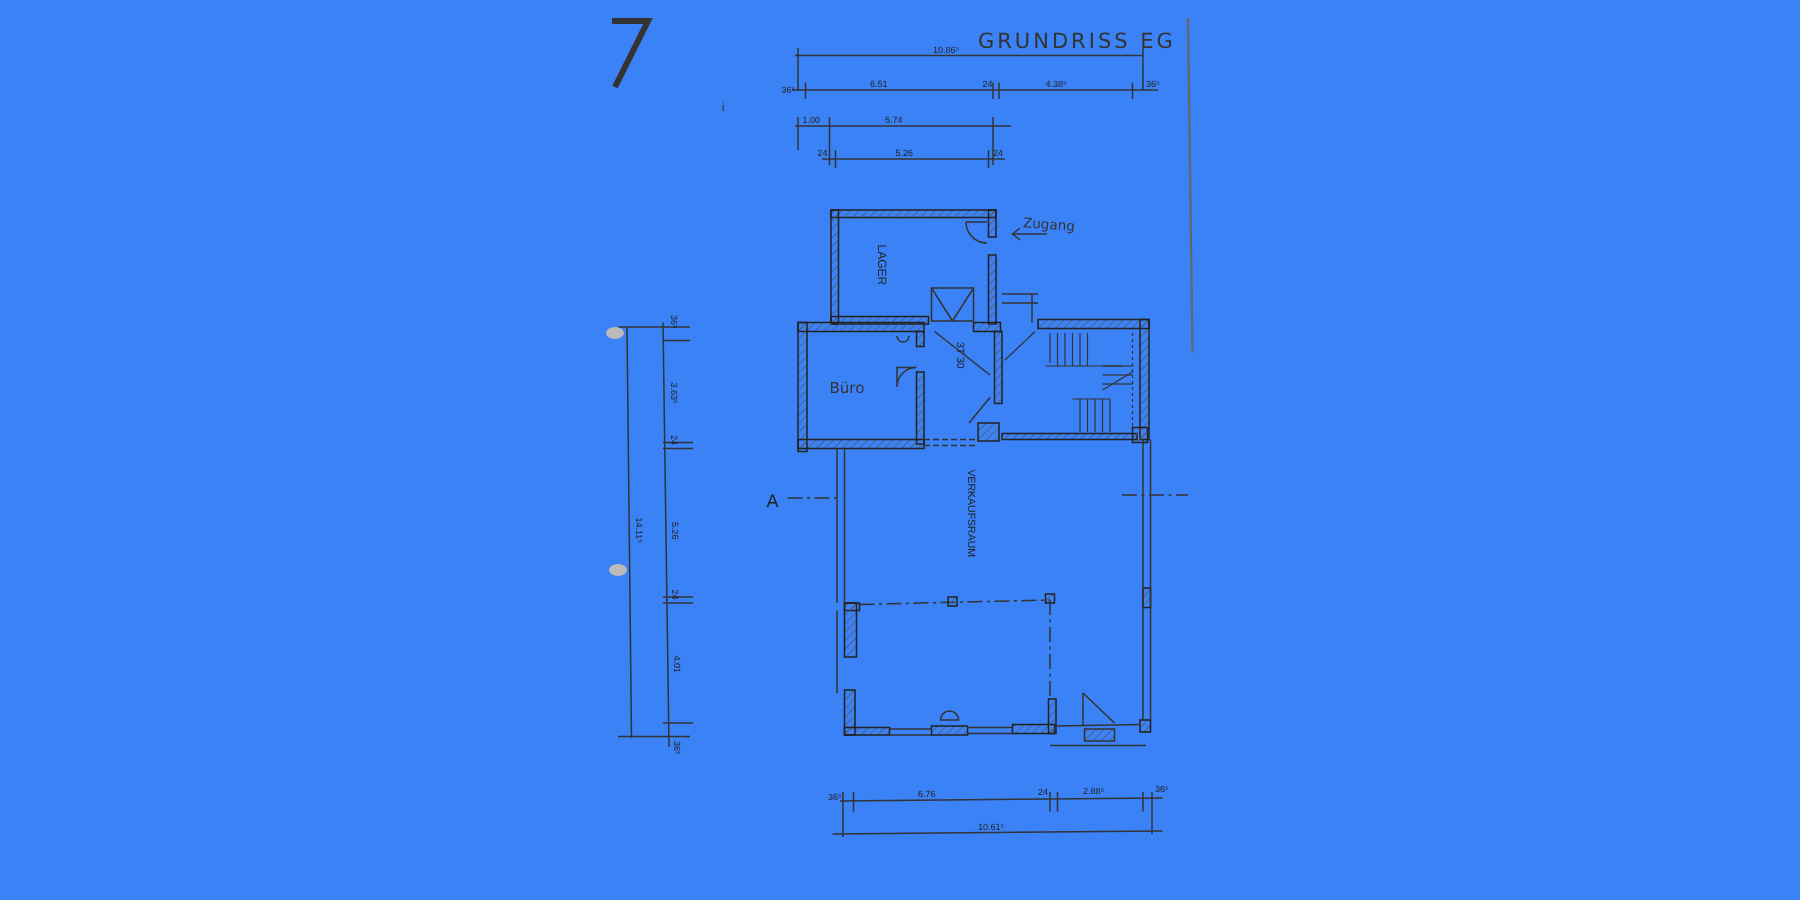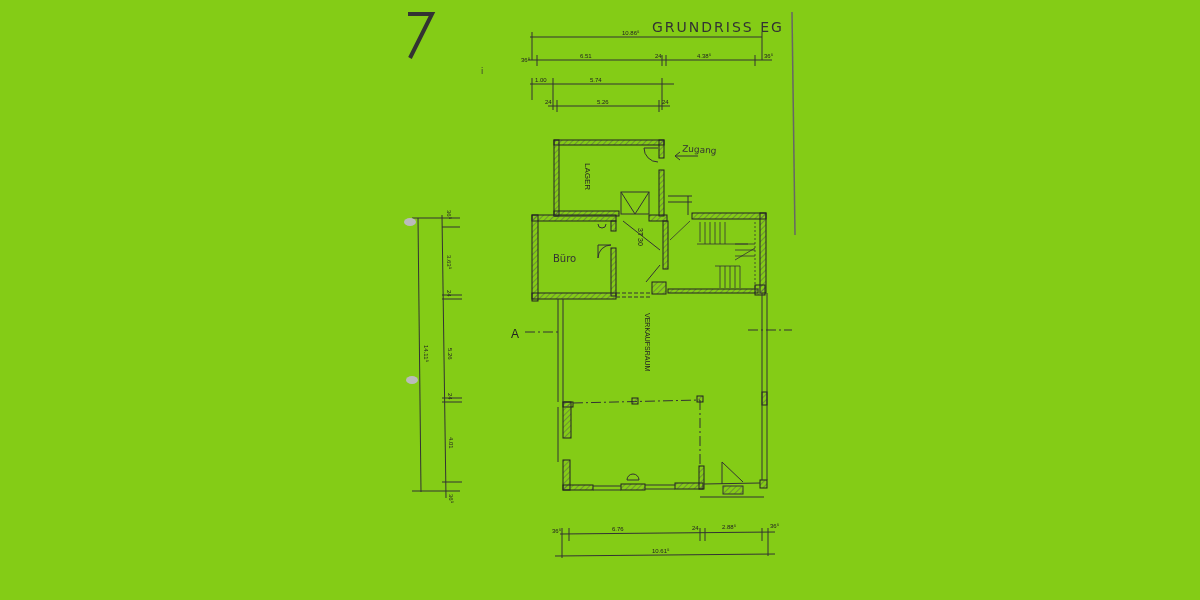--- a/index.html
+++ b/index.html
@@ -1,17 +1,17 @@
 <!DOCTYPE html>
 <html><head>
 <meta charset="utf-8">
 <style>
   html,body{margin:0;padding:0;background:#ffffff;}
   body{width:1200px;height:600px;position:relative;overflow:hidden;font-family:"Liberation Sans",sans-serif;}
-  .sheet{position:absolute;left:0;top:0;width:1200px;height:600px;background:#84cc16;}
+  .sheet{position:absolute;left:0;top:0;width:1200px;height:600px;background:#3b82f6;}
   svg{position:absolute;left:0;top:0;}
   .lbl{font-family:"Liberation Sans",sans-serif;fill:#222;}
   .hand{font-family:"DejaVu Sans",sans-serif;fill:#333;}
 </style>
 </head>
 <body>
 
 <div class="sheet">
 <svg width="1200" height="600" viewBox="0 0 1200 600">
   <defs>

